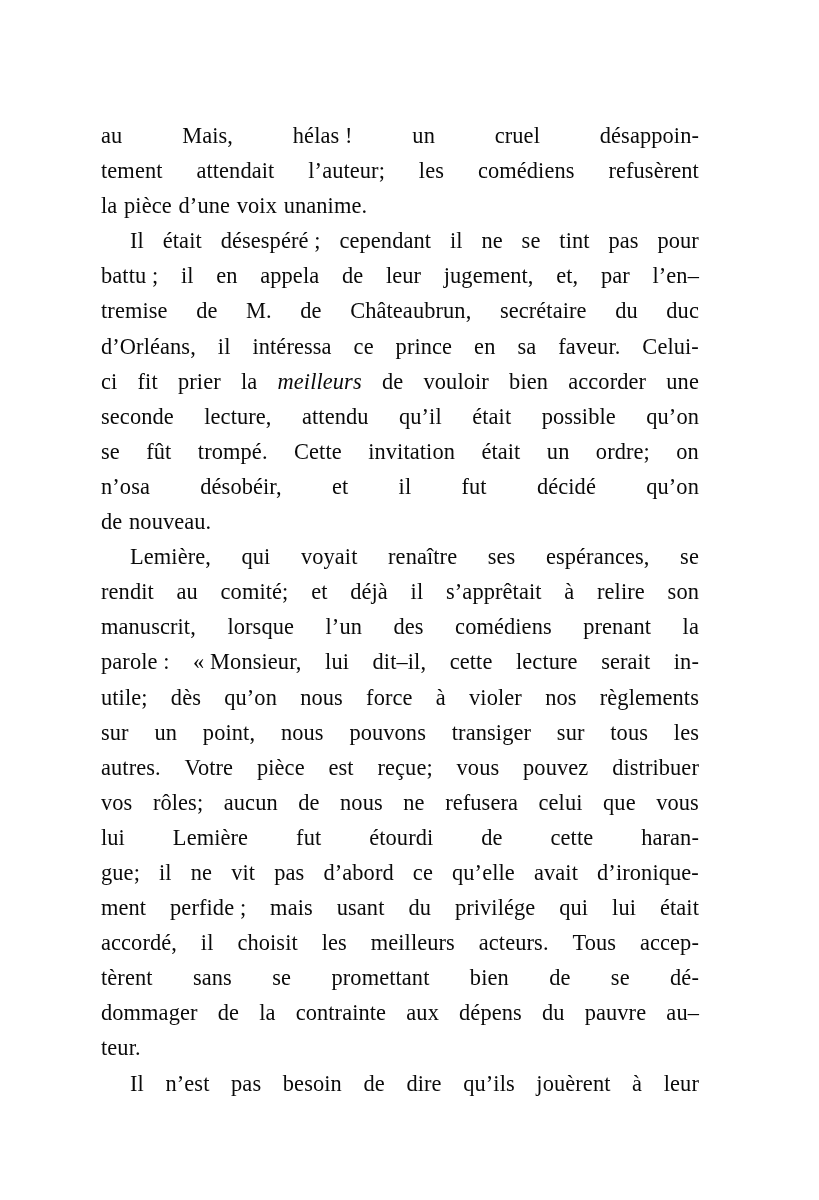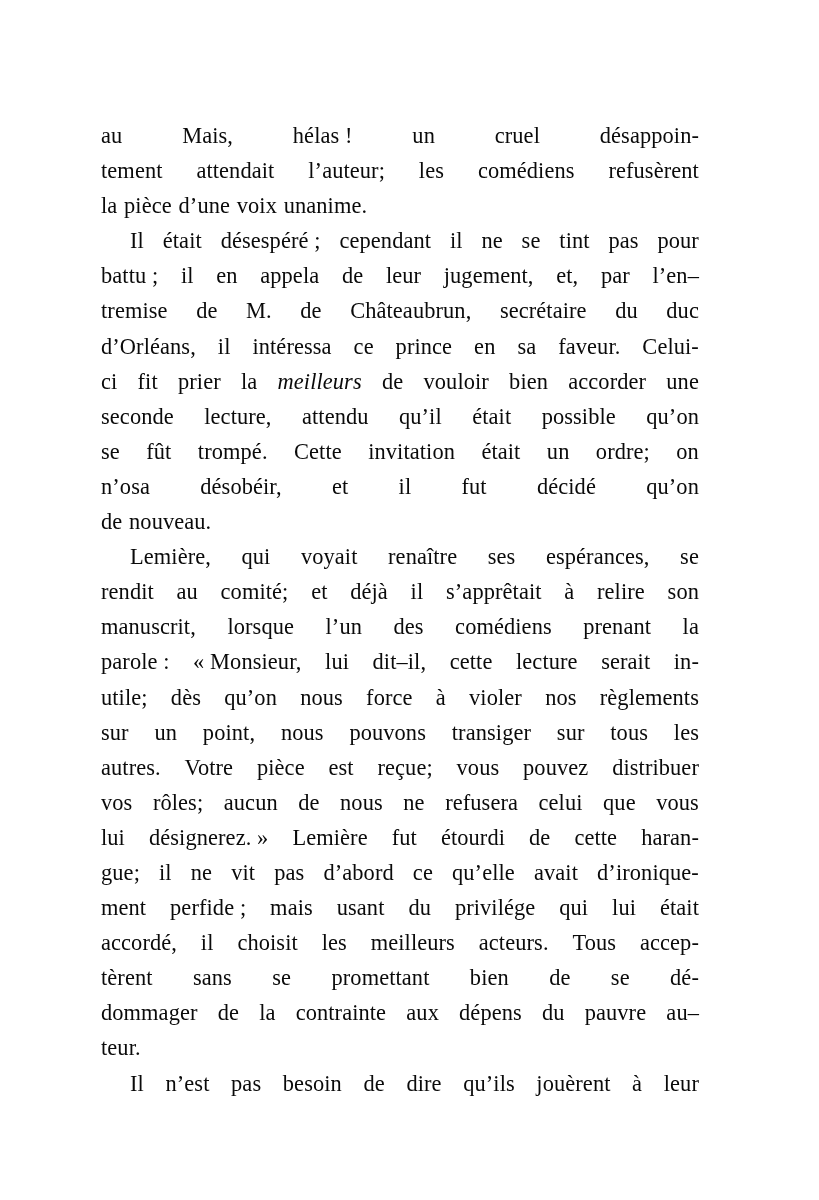--- a/index.html
+++ b/index.html
@@ -91,21 +91,21 @@
       <div class="line just"><span class="w">n’osa</span><span class="w">désobéir,</span><span class="w">et</span><span class="w">il</span><span class="w">fut</span><span class="w">décidé</span><span class="w">qu’on</span></div>
       <div class="line flush"><span class="w">de</span><span class="w">nouveau.</span></div>
       <div class="line just indent"><span class="w">Lemière,</span><span class="w">qui</span><span class="w">voyait</span><span class="w">renaître</span><span class="w">ses</span><span class="w">espérances,</span><span class="w">se</span></div>
       <div class="line just"><span class="w">rendit</span><span class="w">au</span><span class="w">comité;</span><span class="w">et</span><span class="w">déjà</span><span class="w">il</span><span class="w">s’apprêtait</span><span class="w">à</span><span class="w">relire</span><span class="w">son</span></div>
       <div class="line just"><span class="w">manuscrit,</span><span class="w">lorsque</span><span class="w">l’un</span><span class="w">des</span><span class="w">comédiens</span><span class="w">prenant</span><span class="w">la</span></div>
       <div class="line just"><span class="w">parole :</span><span class="w">« Monsieur,</span><span class="w">lui</span><span class="w">dit–il,</span><span class="w">cette</span><span class="w">lecture</span><span class="w">serait</span><span class="w">in-</span></div>
       <div class="line just"><span class="w">utile;</span><span class="w">dès</span><span class="w">qu’on</span><span class="w">nous</span><span class="w">force</span><span class="w">à</span><span class="w">violer</span><span class="w">nos</span><span class="w">règlements</span></div>
       <div class="line just"><span class="w">sur</span><span class="w">un</span><span class="w">point,</span><span class="w">nous</span><span class="w">pouvons</span><span class="w">transiger</span><span class="w">sur</span><span class="w">tous</span><span class="w">les</span></div>
       <div class="line just"><span class="w">autres.</span><span class="w">Votre</span><span class="w">pièce</span><span class="w">est</span><span class="w">reçue;</span><span class="w">vous</span><span class="w">pouvez</span><span class="w">distribuer</span></div>
       <div class="line just"><span class="w">vos</span><span class="w">rôles;</span><span class="w">aucun</span><span class="w">de</span><span class="w">nous</span><span class="w">ne</span><span class="w">refusera</span><span class="w">celui</span><span class="w">que</span><span class="w">vous</span></div>
-      <div class="line just"><span class="w">lui</span><span class="w">désignerez. »</span><span class="w">Lemière</span><span class="w">fut</span><span class="w">étourdi</span><span class="w">de</span><span class="w">cette</span><span class="w">haran-</span></div>
+      <div class="line just"><span class="w">lui</span><span class="w">Lemière</span><span class="w">fut</span><span class="w">étourdi</span><span class="w">de</span><span class="w">cette</span><span class="w">haran-</span></div>
       <div class="line just"><span class="w">gue;</span><span class="w">il</span><span class="w">ne</span><span class="w">vit</span><span class="w">pas</span><span class="w">d’abord</span><span class="w">ce</span><span class="w">qu’elle</span><span class="w">avait</span><span class="w">d’ironique-</span></div>
       <div class="line just"><span class="w">ment</span><span class="w">perfide ;</span><span class="w">mais</span><span class="w">usant</span><span class="w">du</span><span class="w">privilége</span><span class="w">qui</span><span class="w">lui</span><span class="w">était</span></div>
       <div class="line just"><span class="w">accordé,</span><span class="w">il</span><span class="w">choisit</span><span class="w">les</span><span class="w">meilleurs</span><span class="w">acteurs.</span><span class="w">Tous</span><span class="w">accep-</span></div>
       <div class="line just"><span class="w">tèrent</span><span class="w">sans</span><span class="w">se</span><span class="w">promettant</span><span class="w">bien</span><span class="w">de</span><span class="w">se</span><span class="w">dé-</span></div>
       <div class="line just"><span class="w">dommager</span><span class="w">de</span><span class="w">la</span><span class="w">contrainte</span><span class="w">aux</span><span class="w">dépens</span><span class="w">du</span><span class="w">pauvre</span><span class="w">au–</span></div>
       <div class="line flush"><span class="w">teur.</span></div>
       <div class="line just indent"><span class="w">Il</span><span class="w">n’est</span><span class="w">pas</span><span class="w">besoin</span><span class="w">de</span><span class="w">dire</span><span class="w">qu’ils</span><span class="w">jouèrent</span><span class="w">à</span><span class="w">leur</span></div>
     </div>
 </div>
 

